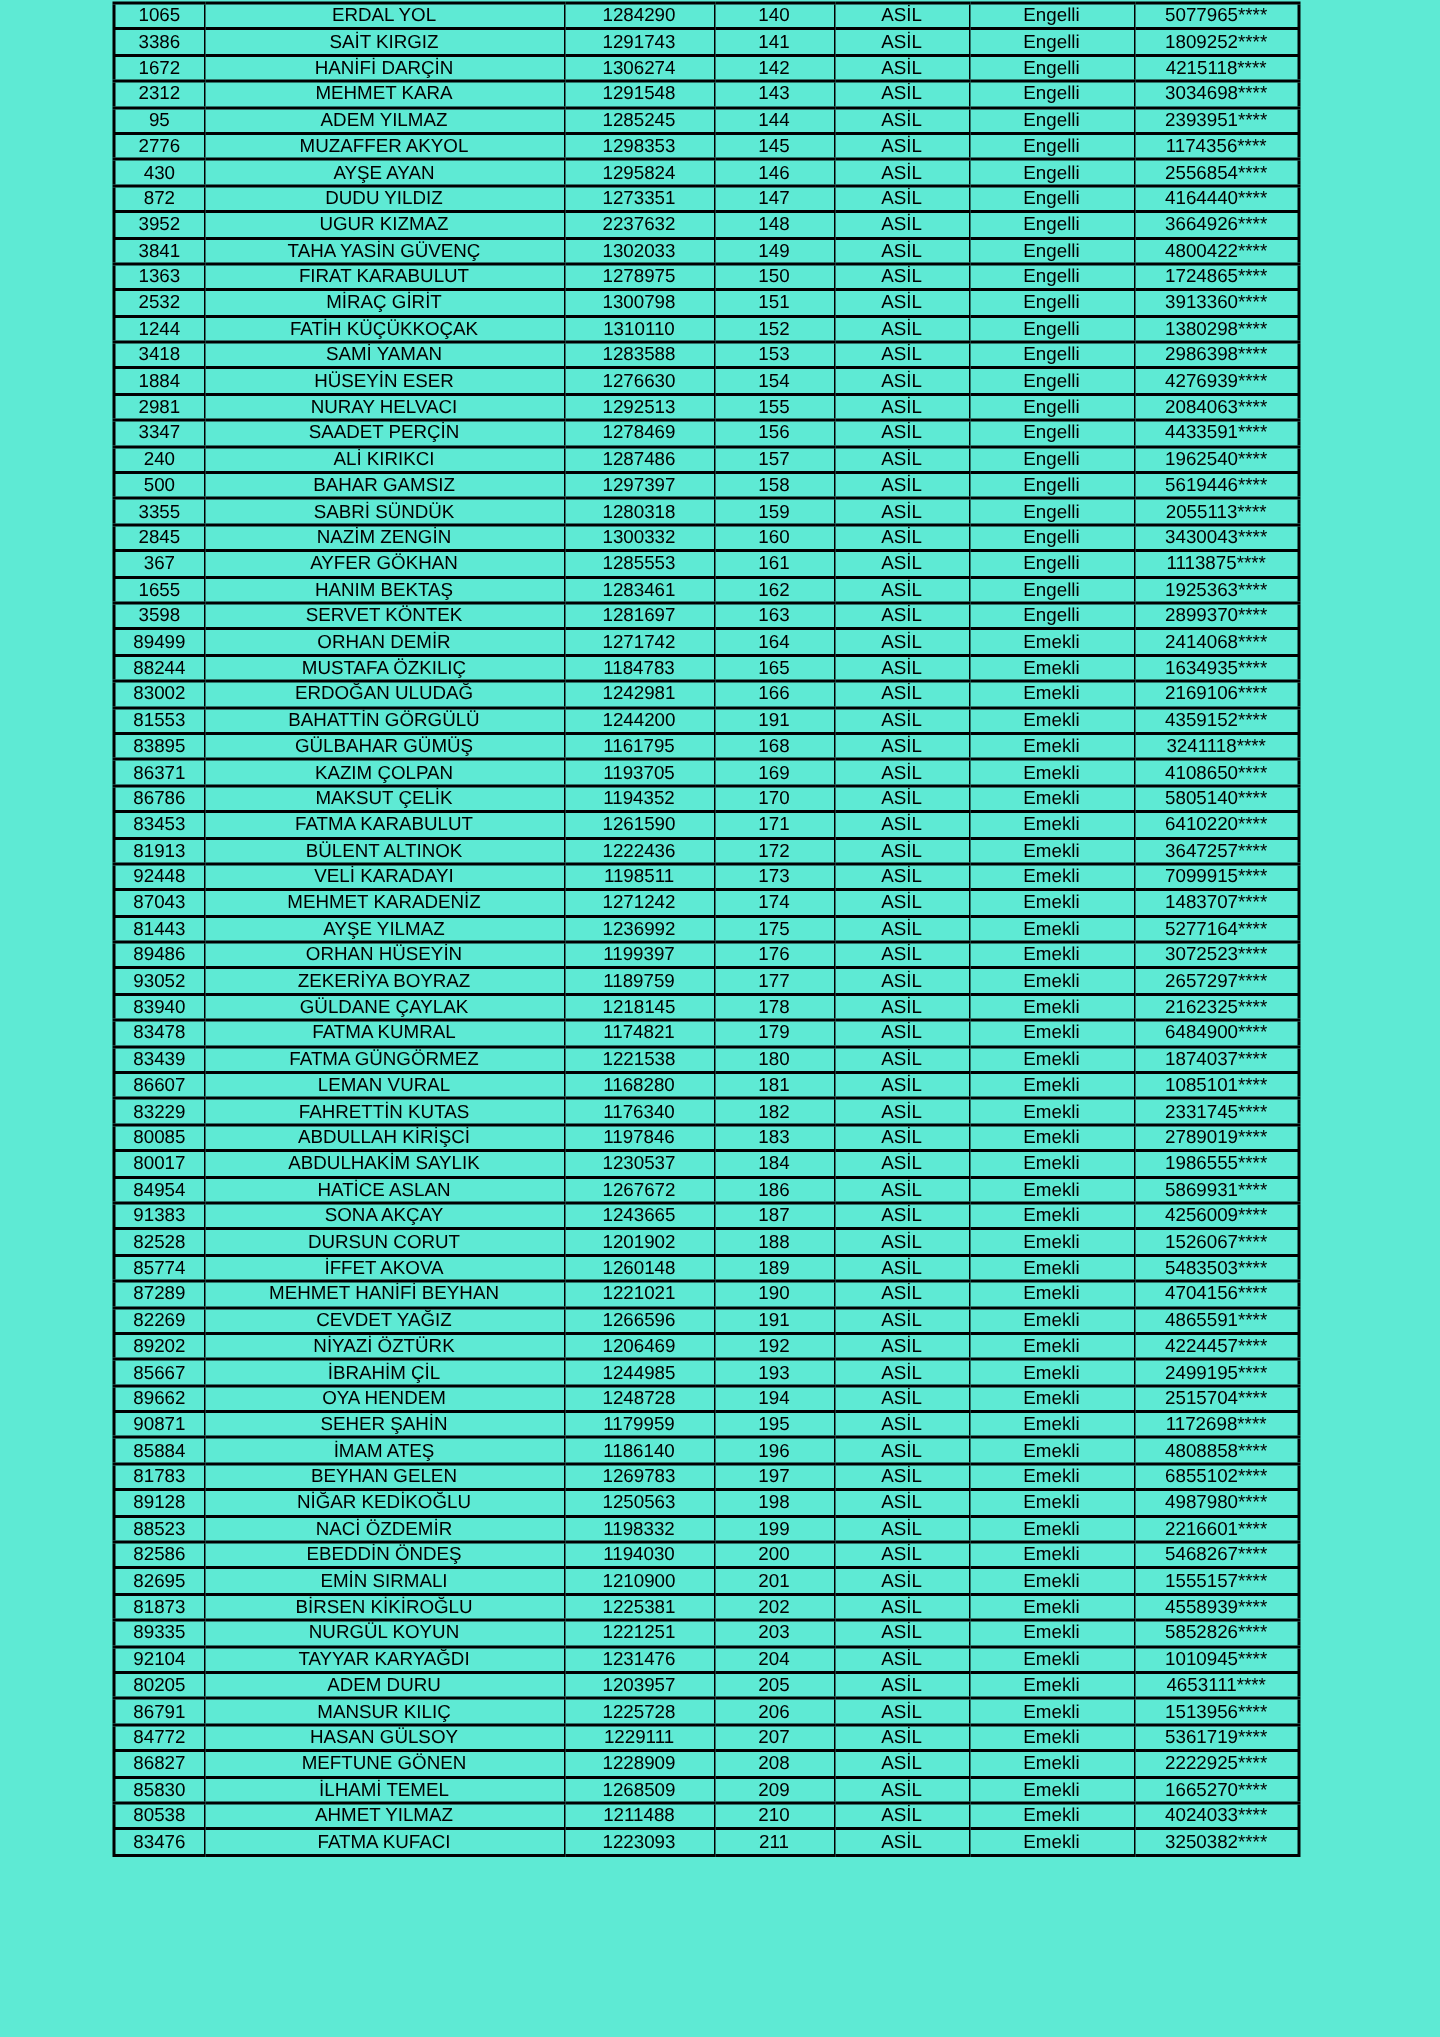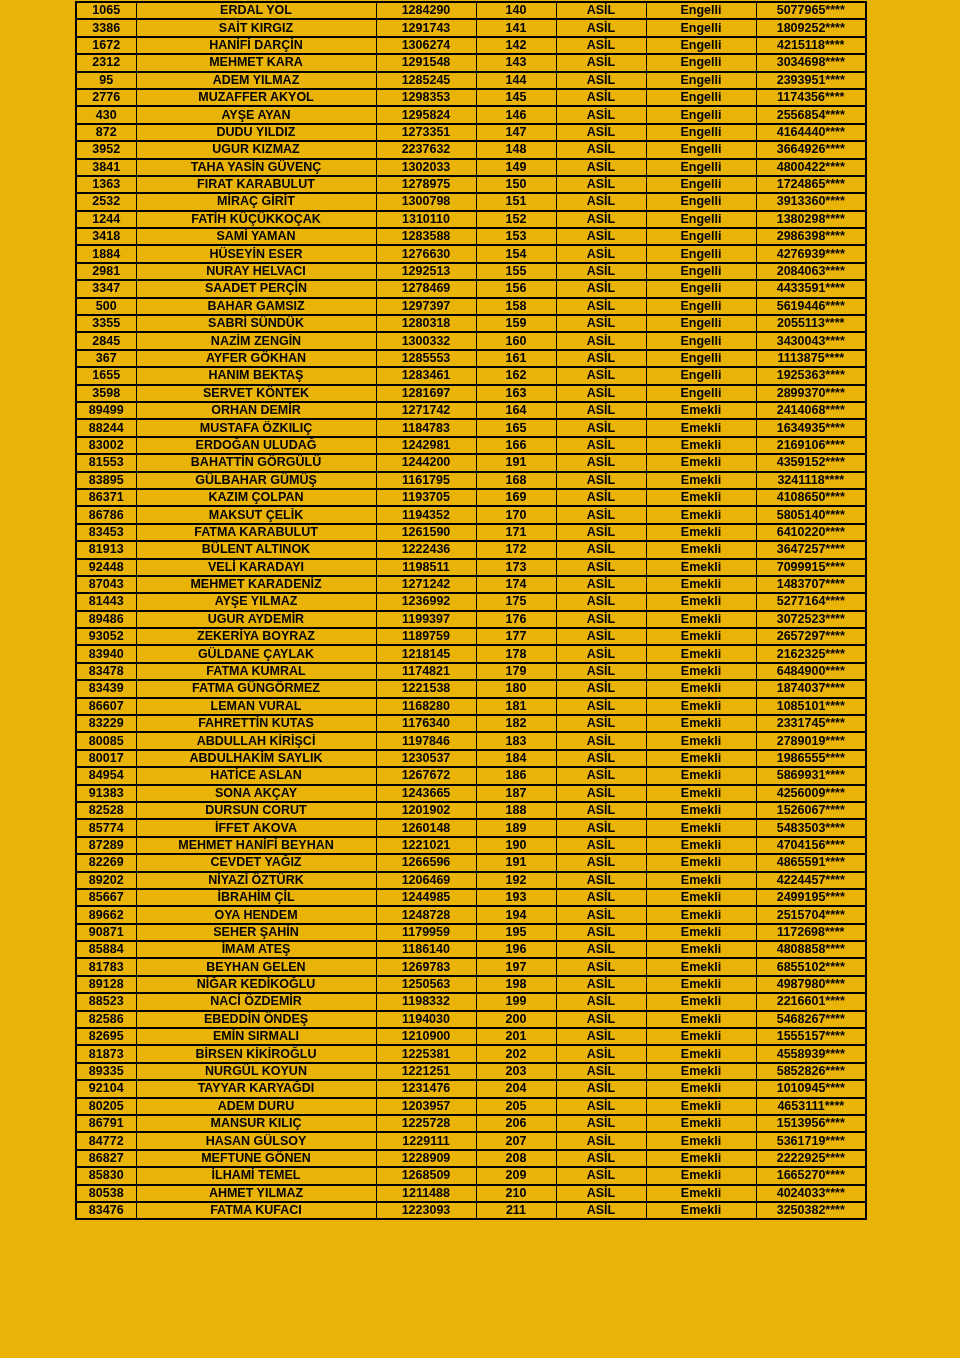--- a/index.html
+++ b/index.html
@@ -12,22 +12,21 @@
     height: 1358px;
     position: relative;
     font-family: "Liberation Sans", "DejaVu Sans", sans-serif;
     color: #000000;
   }
   .page {
     position: absolute;
     top: 0; left: 0;
     width: 960px;
     height: 1358px;
-    background: #eab308;
-    font-weight: bold;
+    background: #5eead4;
   }
   table.results {
     position: absolute;
     top: 1px;
     left: 75px;
     width: 790px;
     border-collapse: collapse;
     table-layout: fixed;
     border: 2px solid #000000;
   }
@@ -216,20 +215,29 @@
         <tr>
           <td>3347</td>
           <td>SAADET PERÇİN</td>
           <td>1278469</td>
           <td>156</td>
           <td>ASİL</td>
           <td>Engelli</td>
           <td>4433591****</td>
         </tr>
         <tr>
+          <td>240</td>
+          <td>ALİ KIRIKCI</td>
+          <td>1287486</td>
+          <td>157</td>
+          <td>ASİL</td>
+          <td>Engelli</td>
+          <td>1962540****</td>
+        </tr>
+        <tr>
           <td>500</td>
           <td>BAHAR GAMSIZ</td>
           <td>1297397</td>
           <td>158</td>
           <td>ASİL</td>
           <td>Engelli</td>
           <td>5619446****</td>
         </tr>
         <tr>
           <td>3355</td>
@@ -379,21 +387,21 @@
           <td>81443</td>
           <td>AYŞE YILMAZ</td>
           <td>1236992</td>
           <td>175</td>
           <td>ASİL</td>
           <td>Emekli</td>
           <td>5277164****</td>
         </tr>
         <tr>
           <td>89486</td>
-          <td>UGUR AYDEMİR</td>
+          <td>ORHAN HÜSEYİN</td>
           <td>1199397</td>
           <td>176</td>
           <td>ASİL</td>
           <td>Emekli</td>
           <td>3072523****</td>
         </tr>
         <tr>
           <td>93052</td>
           <td>ZEKERİYA BOYRAZ</td>
           <td>1189759</td>

